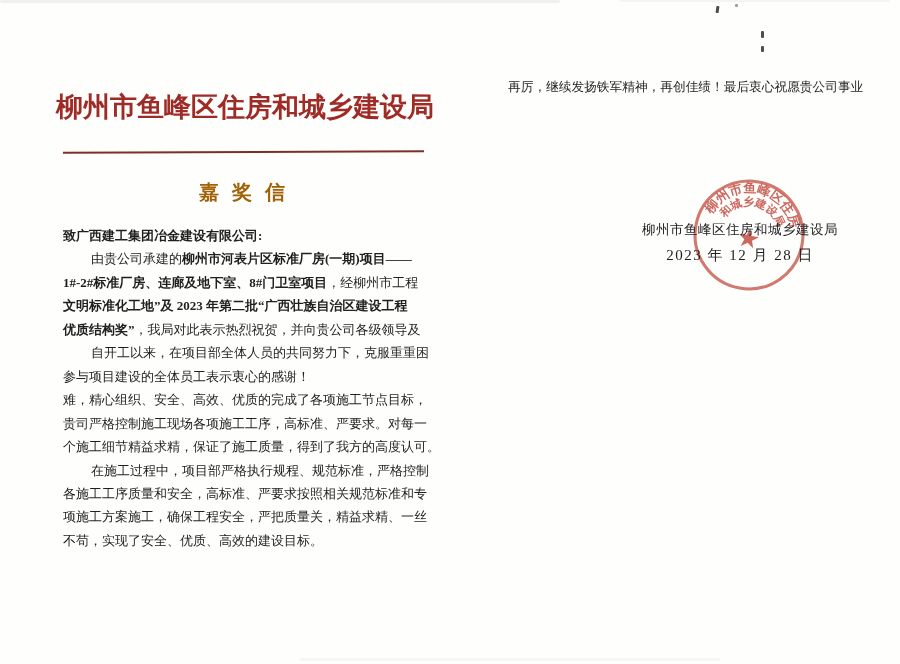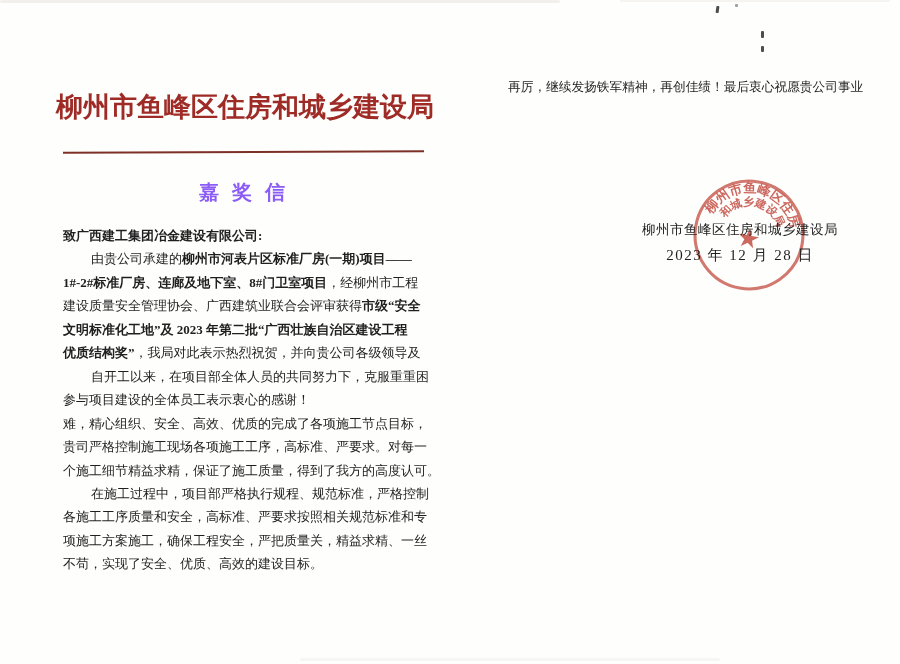--- a/index.html
+++ b/index.html
@@ -13,21 +13,21 @@
     font-family:"DejaVu Sans","Liberation Sans",sans-serif;font-weight:bold;
     font-size:27px;line-height:34px;letter-spacing:0;color:var(--header-red,#9e2b26);
     white-space:nowrap;
   }
   .rule{
     position:absolute;left:63px;top:151px;width:361px;height:2px;
     background:var(--rule-red,#7d3026);transform:rotate(-0.25deg);
   }
   .letter-title{
     position:absolute;left:63px;top:179px;width:362px;text-align:center;
-    font-size:20px;font-weight:600;letter-spacing:4px;color:#8b5cf6;white-space:nowrap;
+    font-size:20px;font-weight:600;letter-spacing:4px;color:#a16207;white-space:nowrap;
   }
   .body{
     position:absolute;left:63px;top:224px;width:368px;
     font-size:13px;line-height:23.45px;
   }
   .rbody{left:508px;top:76px;width:362px;font-size:12.7px;line-height:23.5px;}
   .tline{white-space:nowrap;}
   .tline.ind{text-indent:28px;}
   .b{font-weight:bold;margin-top:40px;}
   
@@ -66,21 +66,20 @@
 <div class="scan">
 
   <div>
     <div class="org-head">柳州市鱼峰区住房和城乡建设局</div>
     <div class="rule"></div>
     <div class="letter-title">嘉 奖 信</div>
     <div class="body">
         <div class="tline"><span class="b">致广西建工集团冶金建设有限公司:</span></div>
         <div class="tline ind"><span>由贵公司承建的</span><span class="b">柳州市河表片区标准厂房(一期)项目——</span></div>
         <div class="tline"><span class="b">1#-2#标准厂房、连廊及地下室、8#门卫室项目</span><span>，经柳州市工程</span></div>
-        <div class="tline"><span>建设质量安全管理协会、广西建筑业联合会评审获得</span><span class="b">市级“安全</span></div>
         <div class="tline"><span class="b">文明标准化工地”及 2023 年第二批“广西壮族自治区建设工程</span></div>
         <div class="tline"><span class="b">优质结构奖”</span><span>，我局对此表示热烈祝贺，并向贵公司各级领导及</span></div>
         <div class="tline ind"><span>自开工以来，在项目部全体人员的共同努力下，克服重重困</span></div>
         <div class="tline"><span>参与项目建设的全体员工表示衷心的感谢！</span></div>
         <div class="tline"><span>难，精心组织、安全、高效、优质的完成了各项施工节点目标，</span></div>
         <div class="tline"><span>贵司严格控制施工现场各项施工工序，高标准、严要求。对每一</span></div>
         <div class="tline"><span>个施工细节精益求精，保证了施工质量，得到了我方的高度认可。</span></div>
         <div class="tline ind"><span>在施工过程中，项目部严格执行规程、规范标准，严格控制</span></div>
         <div class="tline"><span>各施工工序质量和安全，高标准、严要求按照相关规范标准和专</span></div>
         <div class="tline"><span>项施工方案施工，确保工程安全，严把质量关，精益求精、一丝</span></div>

